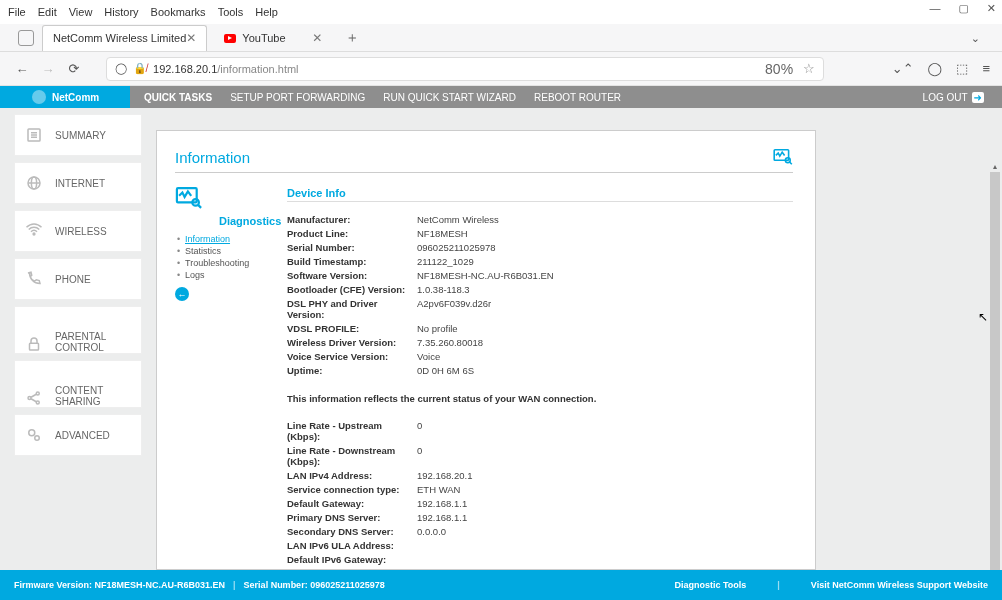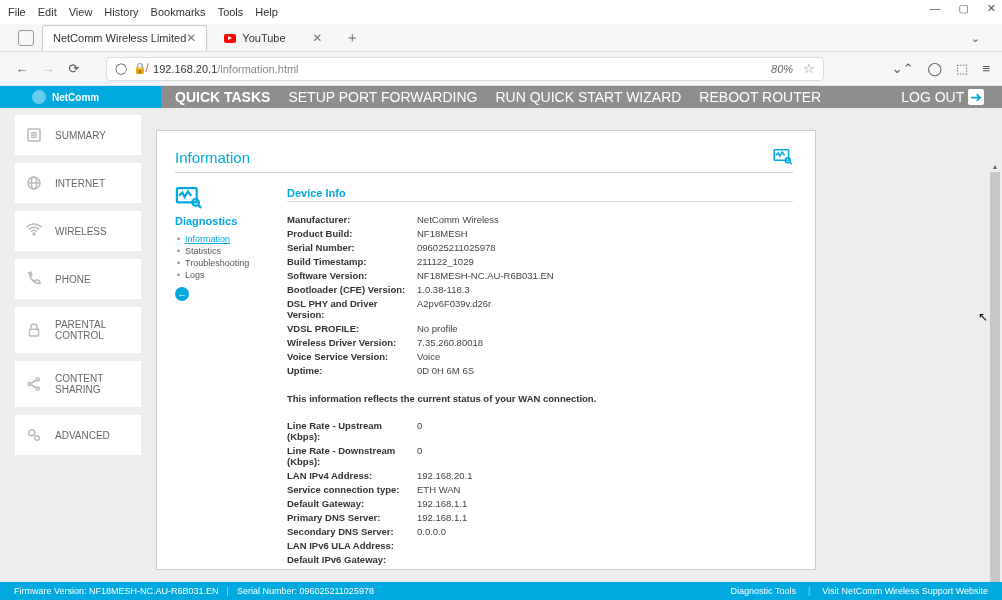--- a/index.html
+++ b/index.html
@@ -17,57 +17,57 @@
 .yt-square::after { content: ""; border-left: 4px solid #fff; border-top: 2px solid transparent; border-bottom: 2px solid transparent; }
 .newtab { color: #666; font-size: 14px; margin-left: 6px; }
 .tabdrop { position: absolute; right: 22px; top: 8px; color: #555; }
 .urlbar-row { height: 34px; background: #f6f6f7; display: flex; align-items: center; padding: 0 12px; border-bottom: 1px solid #e3e3e3; }
 .navbtn { width: 20px; text-align: center; color: #555; font-size: 13px; margin-right: 6px; }
 .navbtn.disabled { color: #bbb; }
 .urlbox { flex: 1; height: 24px; background: #fff; border: 1px solid #ddd; border-radius: 4px; display: flex; align-items: center; padding: 0 8px; margin: 0 60px 0 16px; font-size: 11px; color: #555; }
 .urlbox .shield { margin-right: 6px; }
 .urlbox .lock { color: #c33; margin-right: 6px; }
 .url-sep { color: #888; }
-.zoom { margin-left: auto; margin-right: 10px; font-size: 11px; color: #666; font-style: italic; }
+.zoom { margin-left: auto; margin-right: 10px; font-size: 14px; color: #666; }
 .star { color: #888; font-size: 13px; }
 .right-icons { display: flex; gap: 14px; color: #555; font-size: 13px; margin-left: 8px; }
 .content-frame { position: relative; height: calc(600px - 18px - 28px - 34px - 18px); overflow: hidden; background: #eceded; }
 .topstrip { height: 22px; background: #00a9e0; color: #fff; display: flex; align-items: center; font-size: 10px; font-weight: 600; }
 .brand { width: 130px; padding-left: 32px; display: flex; align-items: center; gap: 6px; }
 .brand-icon { width: 14px; height: 14px; background: #fff; border-radius: 50%; opacity: .4; }
-.quickbar { flex: 1; background: #8e8e8e; height: 22px; display: flex; align-items: center; padding-left: 14px; gap: 18px; font-size: 14px; font-weight: 500; color: #fff; margin-left: 31px; }
+.quickbar { flex: 1; background: #8e8e8e; height: 22px; display: flex; align-items: center; padding-left: 14px; gap: 18px; font-size: 10px; font-weight: 500; color: #fff; }
 .quickbar .logout { margin-left: auto; margin-right: 18px; display: flex; align-items: center; gap: 4px; padding-left: 25px; }
 .main-row { display: flex; height: calc(100% - 22px); }
 .sidebar { width: 146px; background: #eceded; padding: 6px 0 0 14px; }
 .side-item { width: 128px; height: 42px; background: #fff; margin-bottom: 6px; display: flex; align-items: center; padding-left: 10px; font-size: 10px; color: #666; gap: 12px; border: 1px solid #eee; }
-.side-item.tall { height: 48px; }
+.side-item.tall { height: 48px; align-items: flex-end; }
 .side-icon { width: 18px; height: 18px; display: flex; align-items: center; justify-content: center; color: #bbb; }
 .side-icon svg { width: 18px; height: 18px; }
 .panel-wrap { flex: 1; padding: 22px 0 0 10px; overflow: hidden; }
 .panel { width: 660px; background: #fff; border: 1px solid #ccc; padding: 18px 22px 0 18px; height: 440px; position: relative; }
 .panel-title { color: #00a9e0; font-size: 15px; font-weight: 400; border-bottom: 1px solid #ccc; padding-bottom: 6px; margin-bottom: 14px; }
 .diag-icon-top { position: absolute; right: 22px; top: 18px; color: #00a9e0; }
 .panel-body { display: flex; gap: 24px; }
 .diag-side { width: 88px; font-size: 9px; color: #555; }
 .diag-icon { color: #00a9e0; margin-bottom: 4px; }
-.diag-title { color: #00a9e0; font-size: 11px; font-weight: 600; margin-bottom: 6px; }
+.diag-title { color: #00a9e0; font-size: 11px; font-weight: 600; margin-bottom: 6px; margin-left: 44px; }
 .diag-side ul { list-style: none; padding-left: 2px; }
 .diag-side li { padding: 1px 0; color: #555; position: relative; padding-left: 8px; }
 .diag-side li::before { content: "•"; position: absolute; left: 0; color: #888; }
 .diag-side li.active { color: #00a9e0; text-decoration: underline; }
 .back-dot { width: 14px; height: 14px; background: #00a9e0; border-radius: 50%; color: #fff; display: flex; align-items: center; justify-content: center; font-size: 9px; margin-top: 6px; }
 .info-side { flex: 1; }
 .section-title { color: #00a9e0; font-size: 11px; font-weight: 600; border-bottom: 1px solid #ddd; padding-bottom: 2px; margin-bottom: 10px; }
 .kv { display: flex; font-size: 9.5px; padding: 1.5px 0; }
 .kv .k { width: 130px; font-weight: 600; color: #333; }
 .kv .v { color: #444; }
 .note { font-size: 9.5px; color: #333; font-weight: 600; margin: 16px 0 14px; }
-.footer { position: absolute; left: 0; right: 0; bottom: 0; height: 18px; background: #00a9e0; color: #fff; font-size: 9px; display: flex; align-items: center; padding: 0 14px; }
+.footer { position: absolute; left: 0; right: 0; bottom: 0; height: 30px; background: #00a9e0; color: #fff; font-size: 9px; display: flex; align-items: center; padding: 0 14px; font-weight: bold; }
 .footer .sep { margin: 0 8px; opacity: .6; }
-.footer .right { margin-left: auto; display: flex; gap: 4px; }
+.footer .right { margin-left: auto; display: flex; gap: 23px; }
 .vscroll { position: absolute; right: 2px; top: 86px; width: 10px; height: 480px; background: #f1f1f1; }
 .vscroll .thumb { position: absolute; top: 0; width: 10px; height: 430px; background: #c8c8c8; }
 .vscroll .arrow { position: absolute; width: 10px; height: 10px; font-size: 8px; color: #666; text-align: center; line-height: 10px; }
 .cursor { position: absolute; right: 14px; top: 224px; font-size: 12px; color: #000; pointer-events: none; }
 .two-line { display: flex; flex-direction: column; line-height: 1.1; }
 </style>
 </head>
 <body>
 
 <div class="menubar">
@@ -253,21 +253,21 @@
             <div class="back-dot">←</div>
           </div>
 
           <div class="info-side">
             <div class="section-title">Device Info</div>
             <div class="kv">
                 <span class="k">Manufacturer:</span>
                 <span class="v">NetComm Wireless</span>
               </div>
             <div class="kv">
-                <span class="k">Product Build:</span>
+                <span class="k">Product Line:</span>
                 <span class="v">NF18MESH</span>
               </div>
             <div class="kv">
                 <span class="k">Serial Number:</span>
                 <span class="v">096025211025978</span>
               </div>
             <div class="kv">
                 <span class="k">Build Timestamp:</span>
                 <span class="v">211122_1029</span>
               </div>

